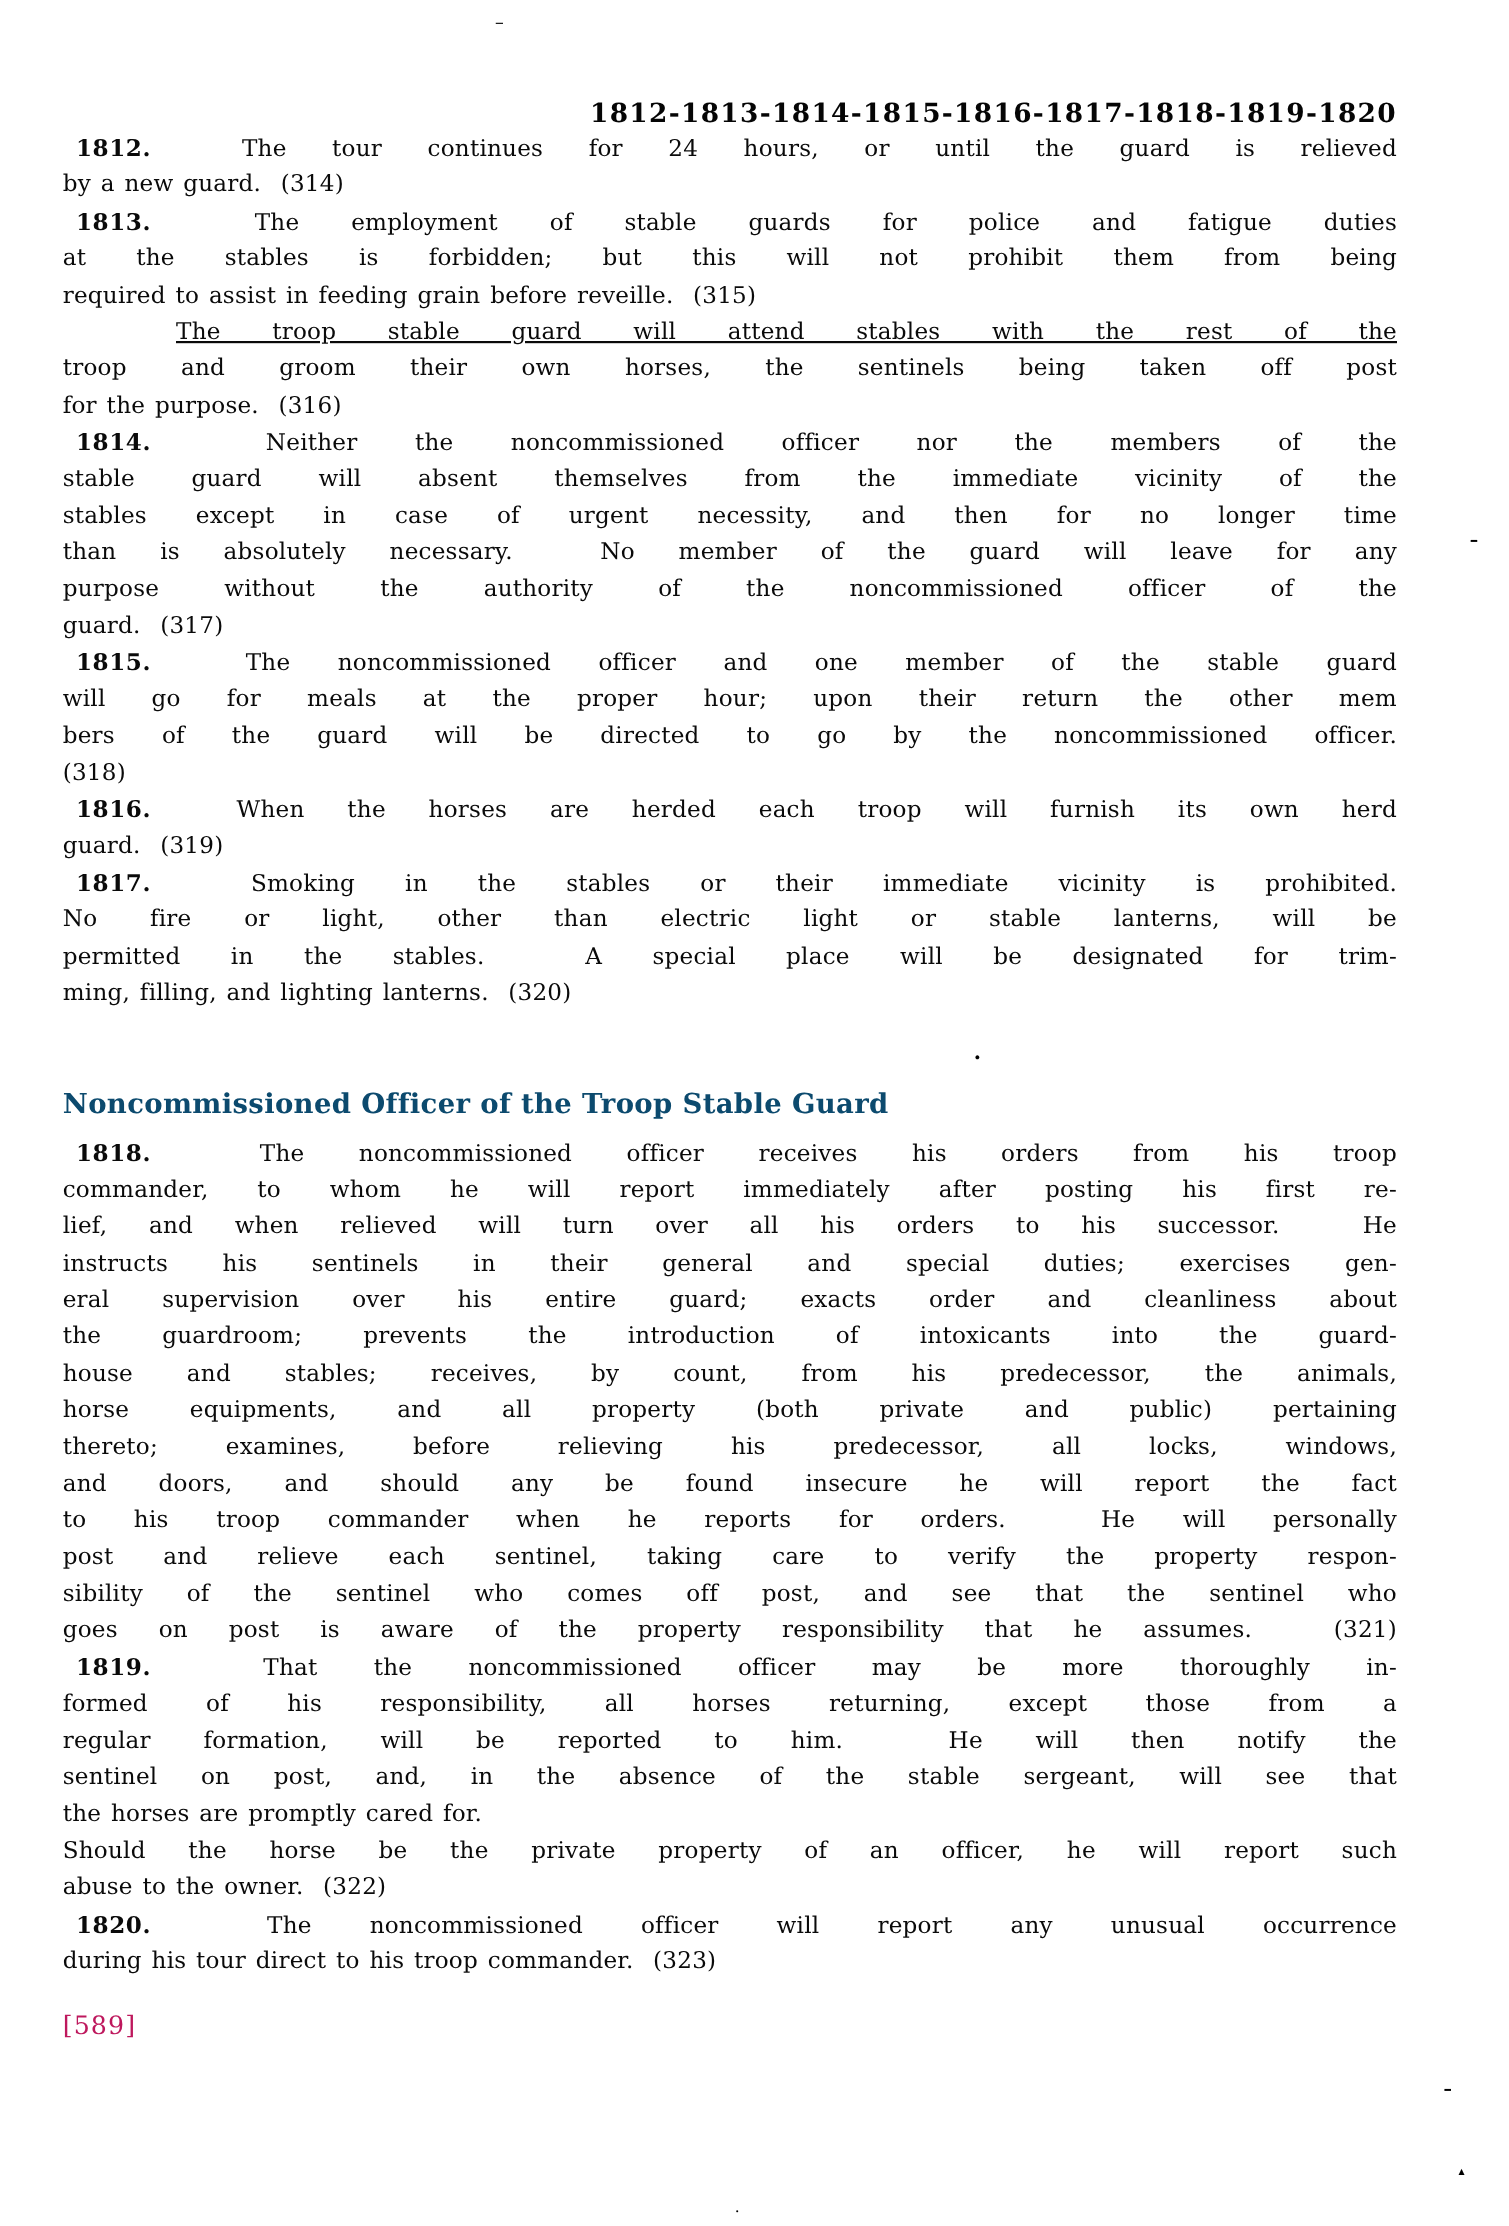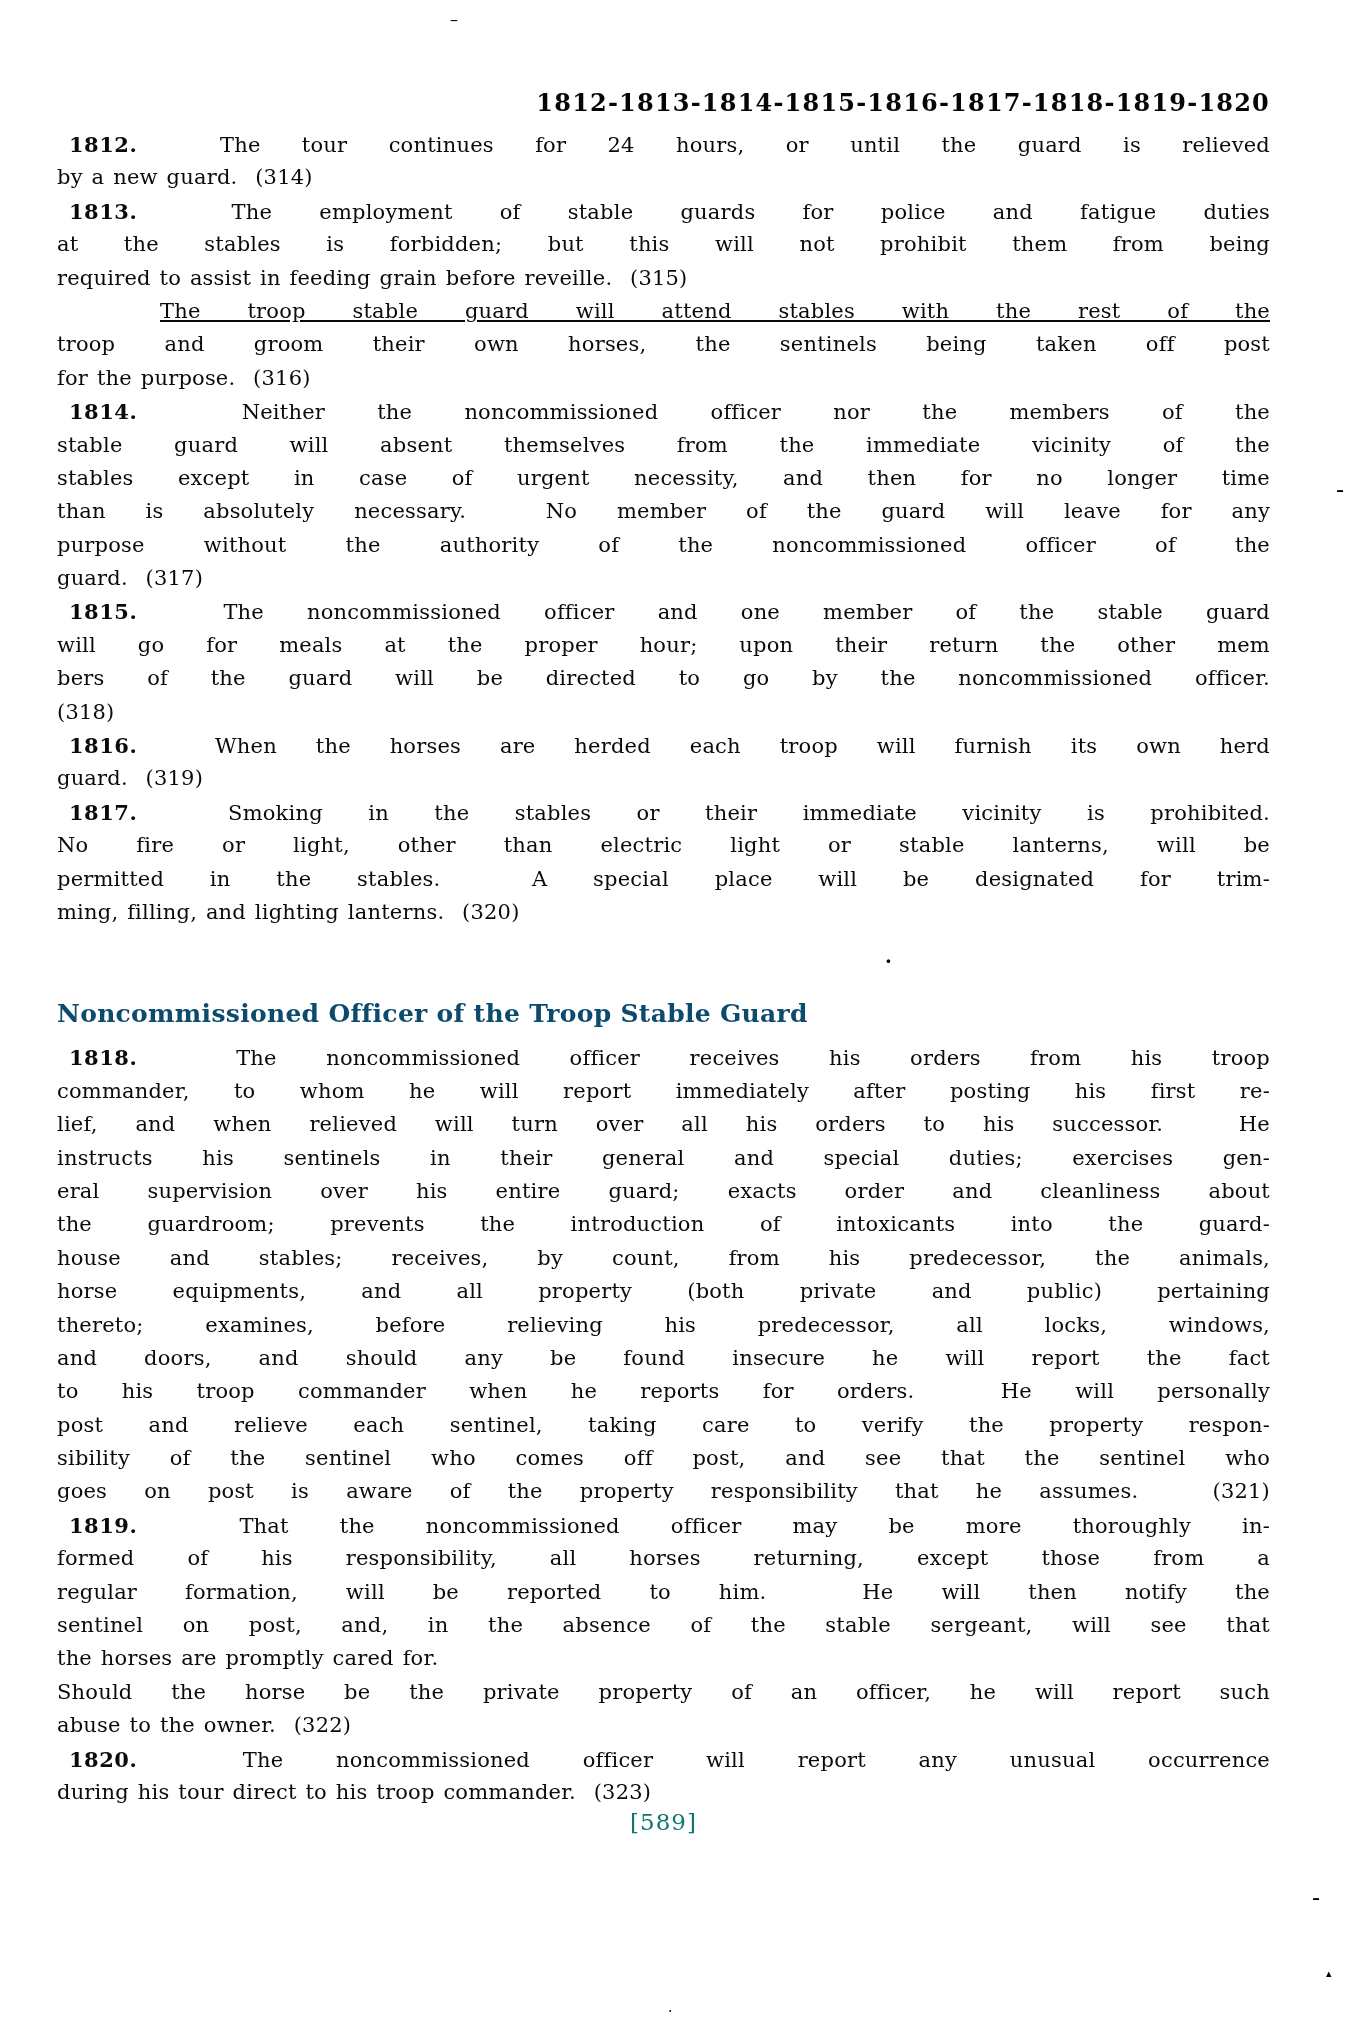--- a/index.html
+++ b/index.html
@@ -11,21 +11,20 @@
     box-sizing:border-box;
     padding:88px 102px 0 57px;
     overflow:hidden;
   }
   .running-head{
     text-align:right;
     font-weight:bold;
     font-size:24px;
     line-height:30px;
     letter-spacing:1.2px;
-    margin-bottom:10px;
     color:#050505;
   }
   .para{margin:0;}
   .line{
     font-size:21px;
     line-height:33.4px;
     height:33.4px;
     text-align:justify;
     text-align-last:justify;
     white-space:pre-wrap;
@@ -40,24 +39,24 @@
   .pnum{font-weight:bold;letter-spacing:0.5px;}
   .section-heading{
     font-weight:bold;
     font-size:25px;
     line-height:34px;
     margin:68px 120px 10px 0;
     letter-spacing:0.3px;
     color:#0c4a6e;
   }
   .page-number{
-    text-align:center;
     font-size:23px;
+    margin-top:30px;
     letter-spacing:1px;
-    color:#0f766e;
+    color:#be185d;
   }
   .artifact{position:absolute;color:#000;line-height:1;}
 </style>
 </head>
 <body>
 
 <div class="page">
   <div class="running-head">1812-1813-1814-1815-1816-1817-1818-1819-1820</div>
 
   <div class="text-block">

